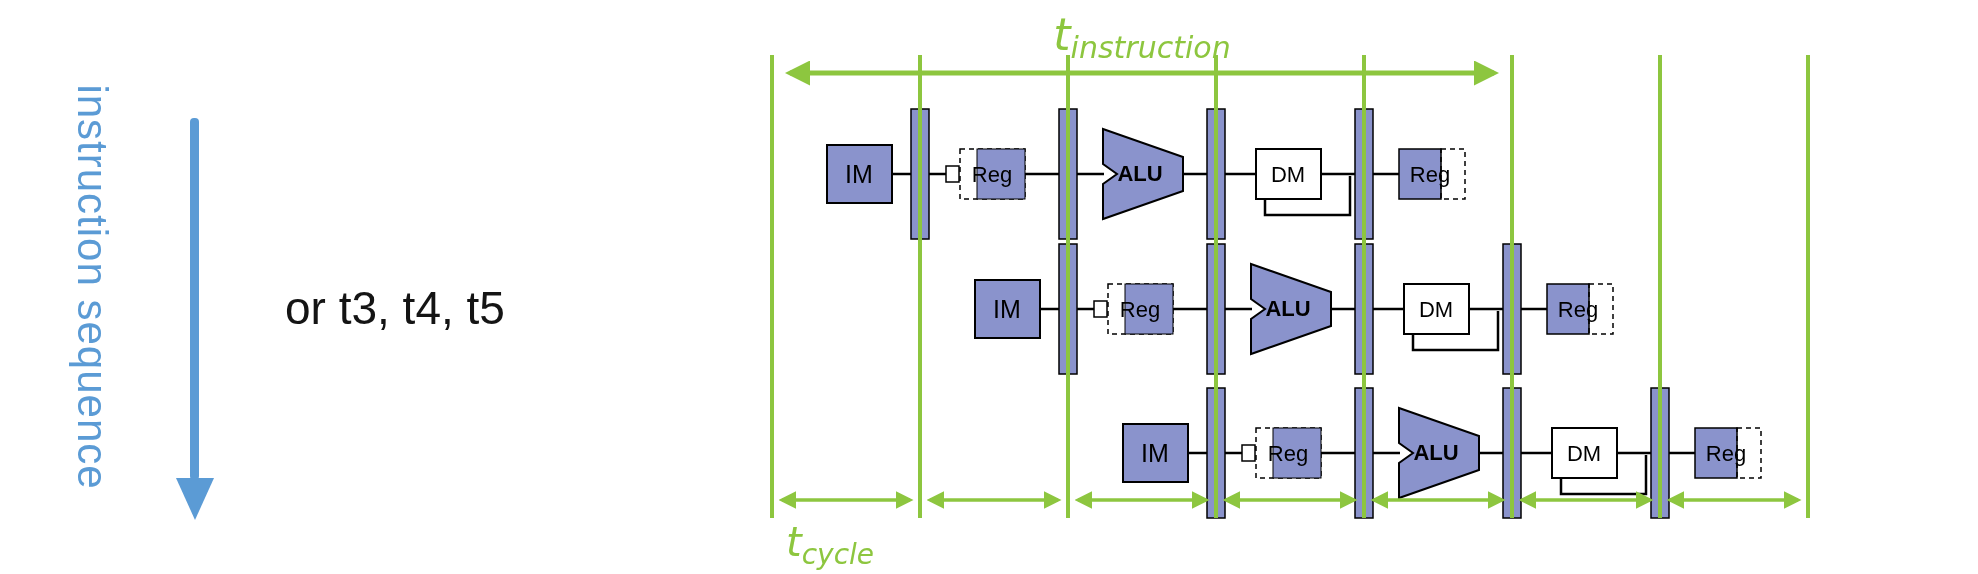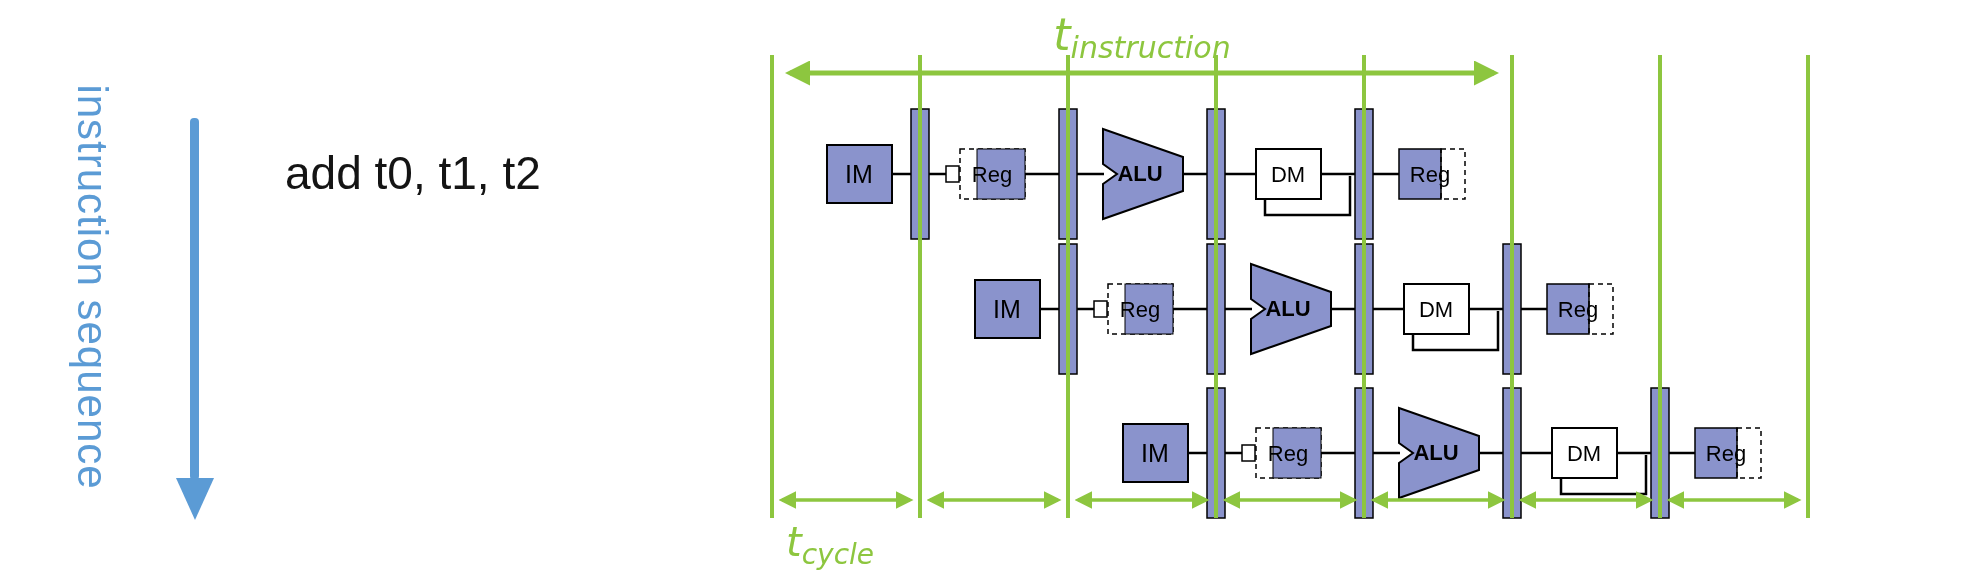--- a/index.html
+++ b/index.html
@@ -59,21 +59,21 @@
 <body>
 
 <div class="figure">
 
   <div class="seq-label">instruction sequence</div>
   <div>
     <div class="seq-arrow-shaft"></div>
     <div class="seq-arrow-head"></div>
   </div>
 
-  <div class="instr i0">add t0, t1, t2</div>
+  <div class="instr i1">or t3, t4, t5</div>
 
   <svg width="1978" height="574" viewBox="0 0 1978 574">
 
     <defs>
       <marker id="arr" viewBox="0 0 10 10" refX="8" refY="5" markerWidth="5" markerHeight="5" orient="auto-start-reverse">
         <path d="M0,0 L10,5 L0,10 z" fill="#8dc63f"></path>
       </marker>
 
       <g id="prow">
 

